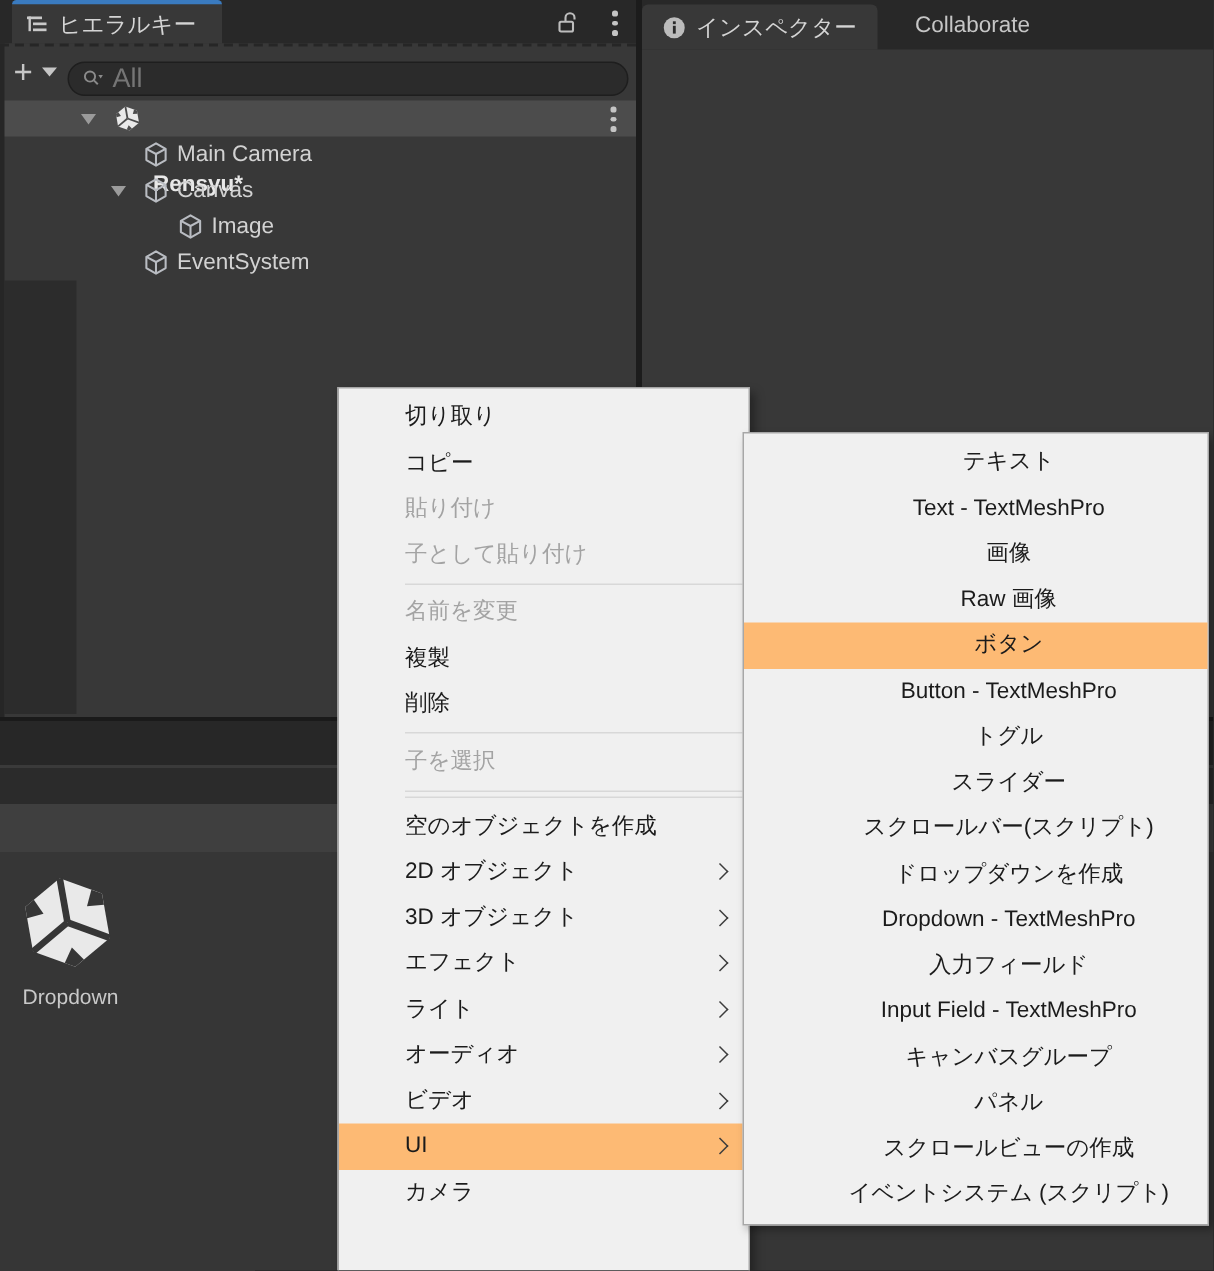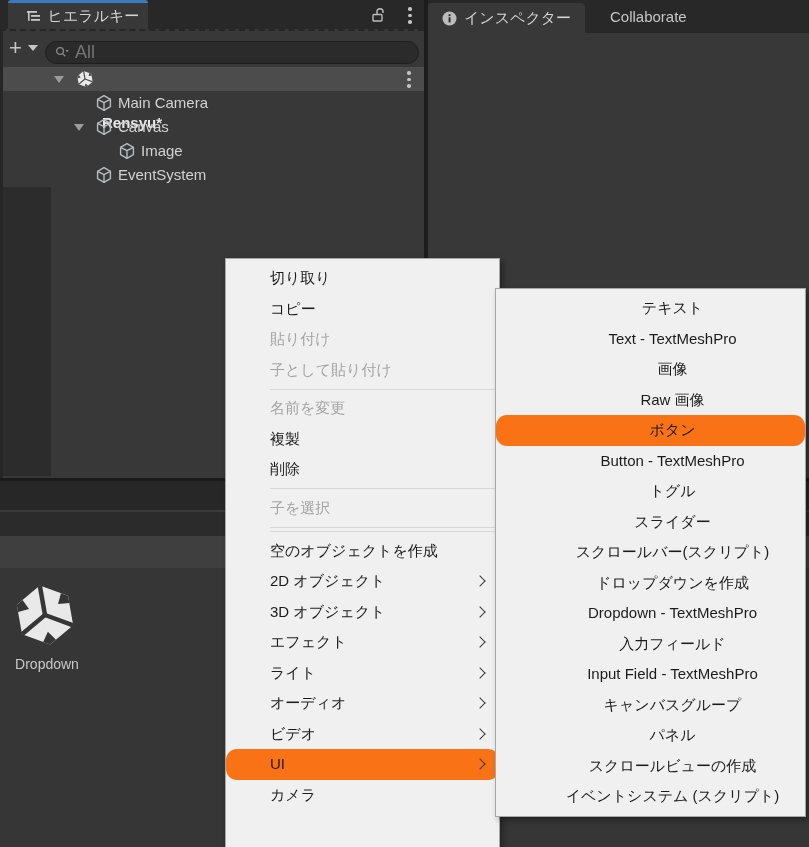--- a/index.html
+++ b/index.html
@@ -11,21 +11,21 @@
   #v-divider{position:absolute;left:424px;top:0;width:4px;height:478px;background:#1c1c1c;}
   #inspector-panel{left:428px;top:0;width:381px;height:478px;}
   #project-panel{left:0;top:478px;width:809px;height:369px;background:#363636;}
   
   .tabbar{position:absolute;left:0;top:0;width:100%;background:#282828;}
   #hierarchy-panel .tabbar{height:29px;}
   #inspector-panel .tabbar{height:33px;}
   .tab-active{position:absolute;background:#383838;display:flex;align-items:center;gap:7px;
               color:#d4d4d4;font-size:15px;box-sizing:border-box;}
   #hierarchy-tab{left:8px;top:0;width:140px;height:29px;border-top:3px solid #3a7bc0;
-                 border-radius:3px 3px 0 0;padding-left:10px;justify-content:center;}
+                 border-radius:3px 3px 0 0;padding-left:10px;}
   #inspector-tab{left:0;top:3px;width:157px;height:30px;border-radius:4px 4px 0 0;padding-left:14px;}
   .tab-inactive{position:absolute;color:#c6c6c6;font-size:15px;line-height:33px;}
   #collaborate-tab{left:170px;top:0;height:33px;padding:0 12px;}
   
   #hierarchy-toolbar{position:absolute;left:0;top:29px;width:424px;height:38px;background:#383838;
                      border-top:2px dashed #262626;box-sizing:border-box;}
   #create-plus{position:absolute;left:9px;top:2px;color:#c6c6c6;font-size:22px;line-height:30px;}
   #create-caret{position:absolute;left:28px;top:14px;width:0;height:0;
                 border-left:5px solid transparent;border-right:5px solid transparent;border-top:6px solid #c6c6c6;}
   #search-field{position:absolute;left:45px;top:10px;width:374px;height:23px;background:#2b2b2b;
@@ -53,21 +53,21 @@
   #tutorial-asset{position:absolute;left:12px;top:104px;width:70px;text-align:center;}
   #tutorial-label{margin-top:8px;color:#c9c9c9;font-size:14px;}
   
   .menu{position:absolute;background:#f0f0f0;border:1px solid #a7a7a7;box-sizing:border-box;
         box-shadow:3px 3px 6px rgba(0,0,0,0.35);padding:4px 0;}
   #context-menu{left:225px;top:258px;width:275px;height:600px;z-index:10;}
   #ui-submenu{left:495px;top:288px;width:311px;height:529px;z-index:11;text-align:center;}
   .menu-item{position:relative;height:30.5px;line-height:30.5px;padding-left:44px;
              font-size:15px;color:#1b1b1b;white-space:nowrap;}
   .menu-item.disabled{color:#a3a3a3;}
-  .menu-item.highlighted{background:#f97316;border-radius:11px;}
+  .menu-item.highlighted{background:#fdba74;}
   .menu-sep{height:1px;background:#d8d8d8;margin:3.5px 2px 3.5px 44px;}
   .sub-arrow{position:absolute;right:15px;top:50%;width:7px;height:7px;
              border-top:1.6px solid #3c3c3c;border-right:1.6px solid #3c3c3c;
              transform:translateY(-50%) rotate(45deg);}
   svg{display:block;}
 </style>
 </head>
 <body>
 
 <div id="screen">

